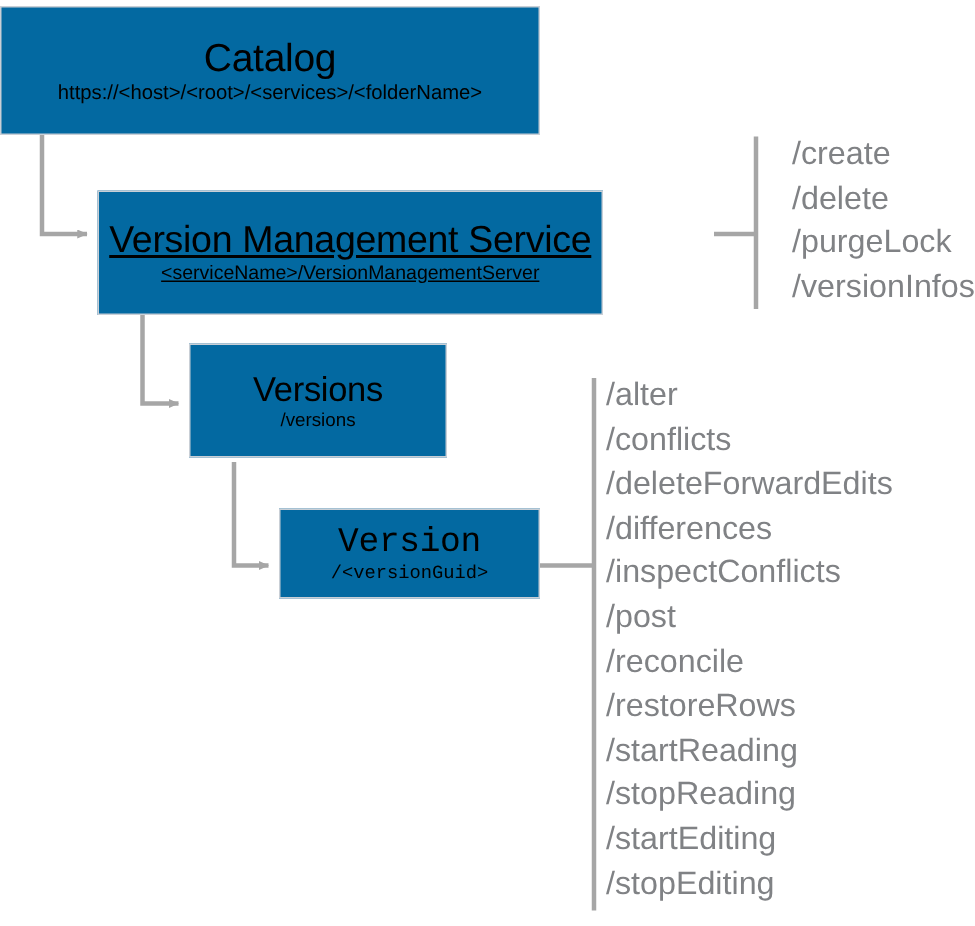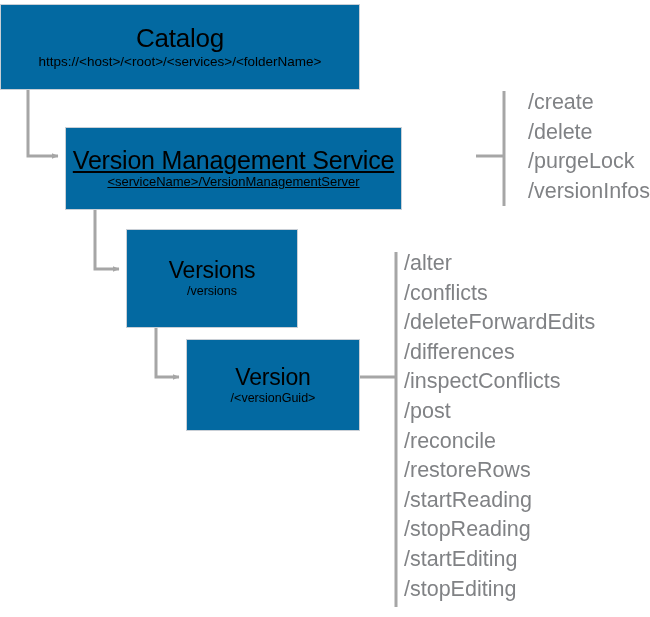--- a/index.html
+++ b/index.html
@@ -57,27 +57,27 @@
   #node-catalog .node-title { font-size: 26px; }
   #node-catalog .node-sub { font-size: 13.5px; }
 
   #node-vms {
     left: 65px; top: 127px; width: 337px; height: 83px; text-decoration: underline;
   }
   #node-vms .node-title { font-size: 25px; }
   #node-vms .node-sub { font-size: 13px; }
 
   #node-versions {
-    left: 126px; top: 229px; width: 172px; height: 99px;
+    left: 126px; top: 229px; width: 172px; height: 76px;
   }
   #node-versions .node-title { font-size: 23px; }
   #node-versions .node-sub { font-size: 12.5px; }
 
   #node-version {
-    left: 186px; top: 339px; width: 174px; height: 92px;
+    left: 186px; top: 339px; width: 174px; height: 60px; font-family: Liberation Mono, monospace;
   }
   #node-version .node-title { font-size: 23px; }
   #node-version .node-sub { font-size: 12.5px; }
 
   
   .op-list {
     position: absolute;
     color: #808285;
     display: flex;
     flex-direction: column;

